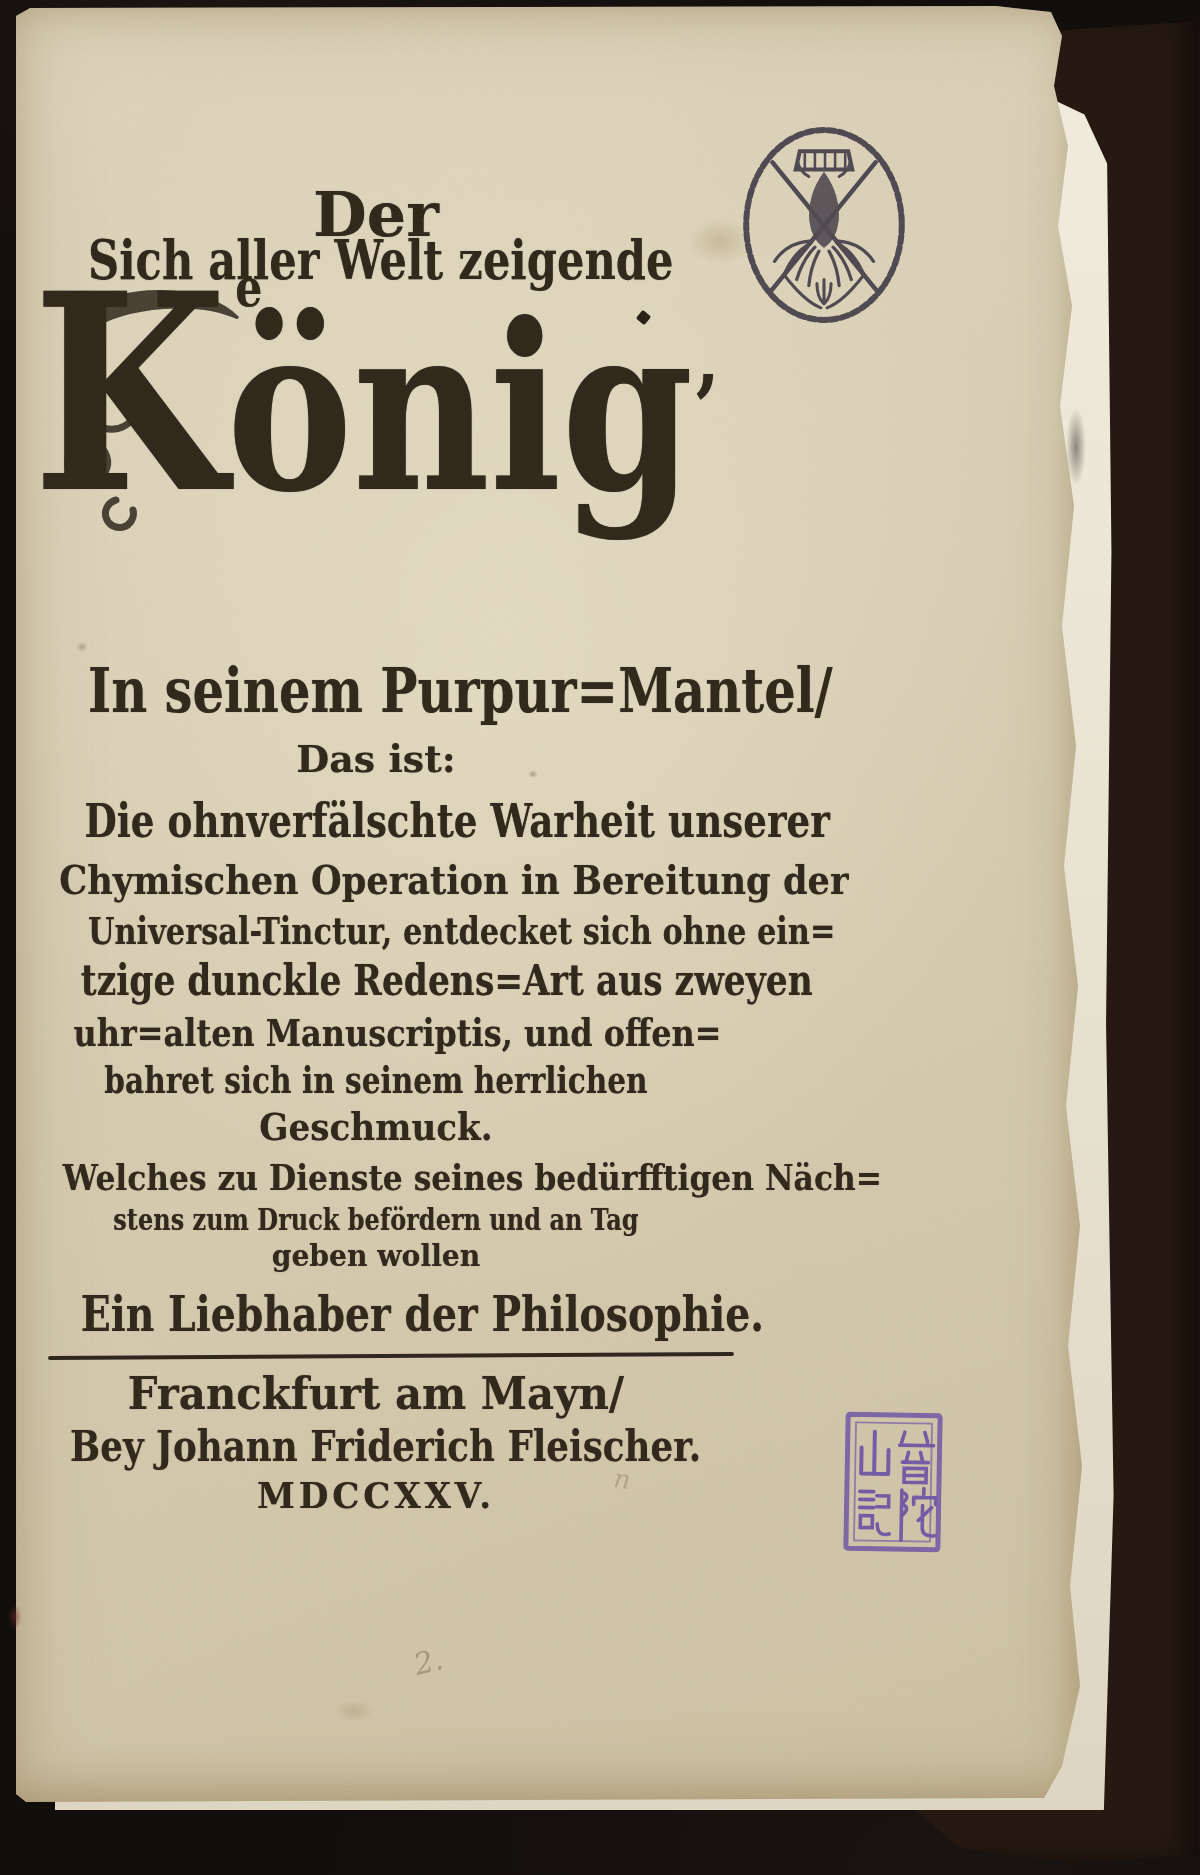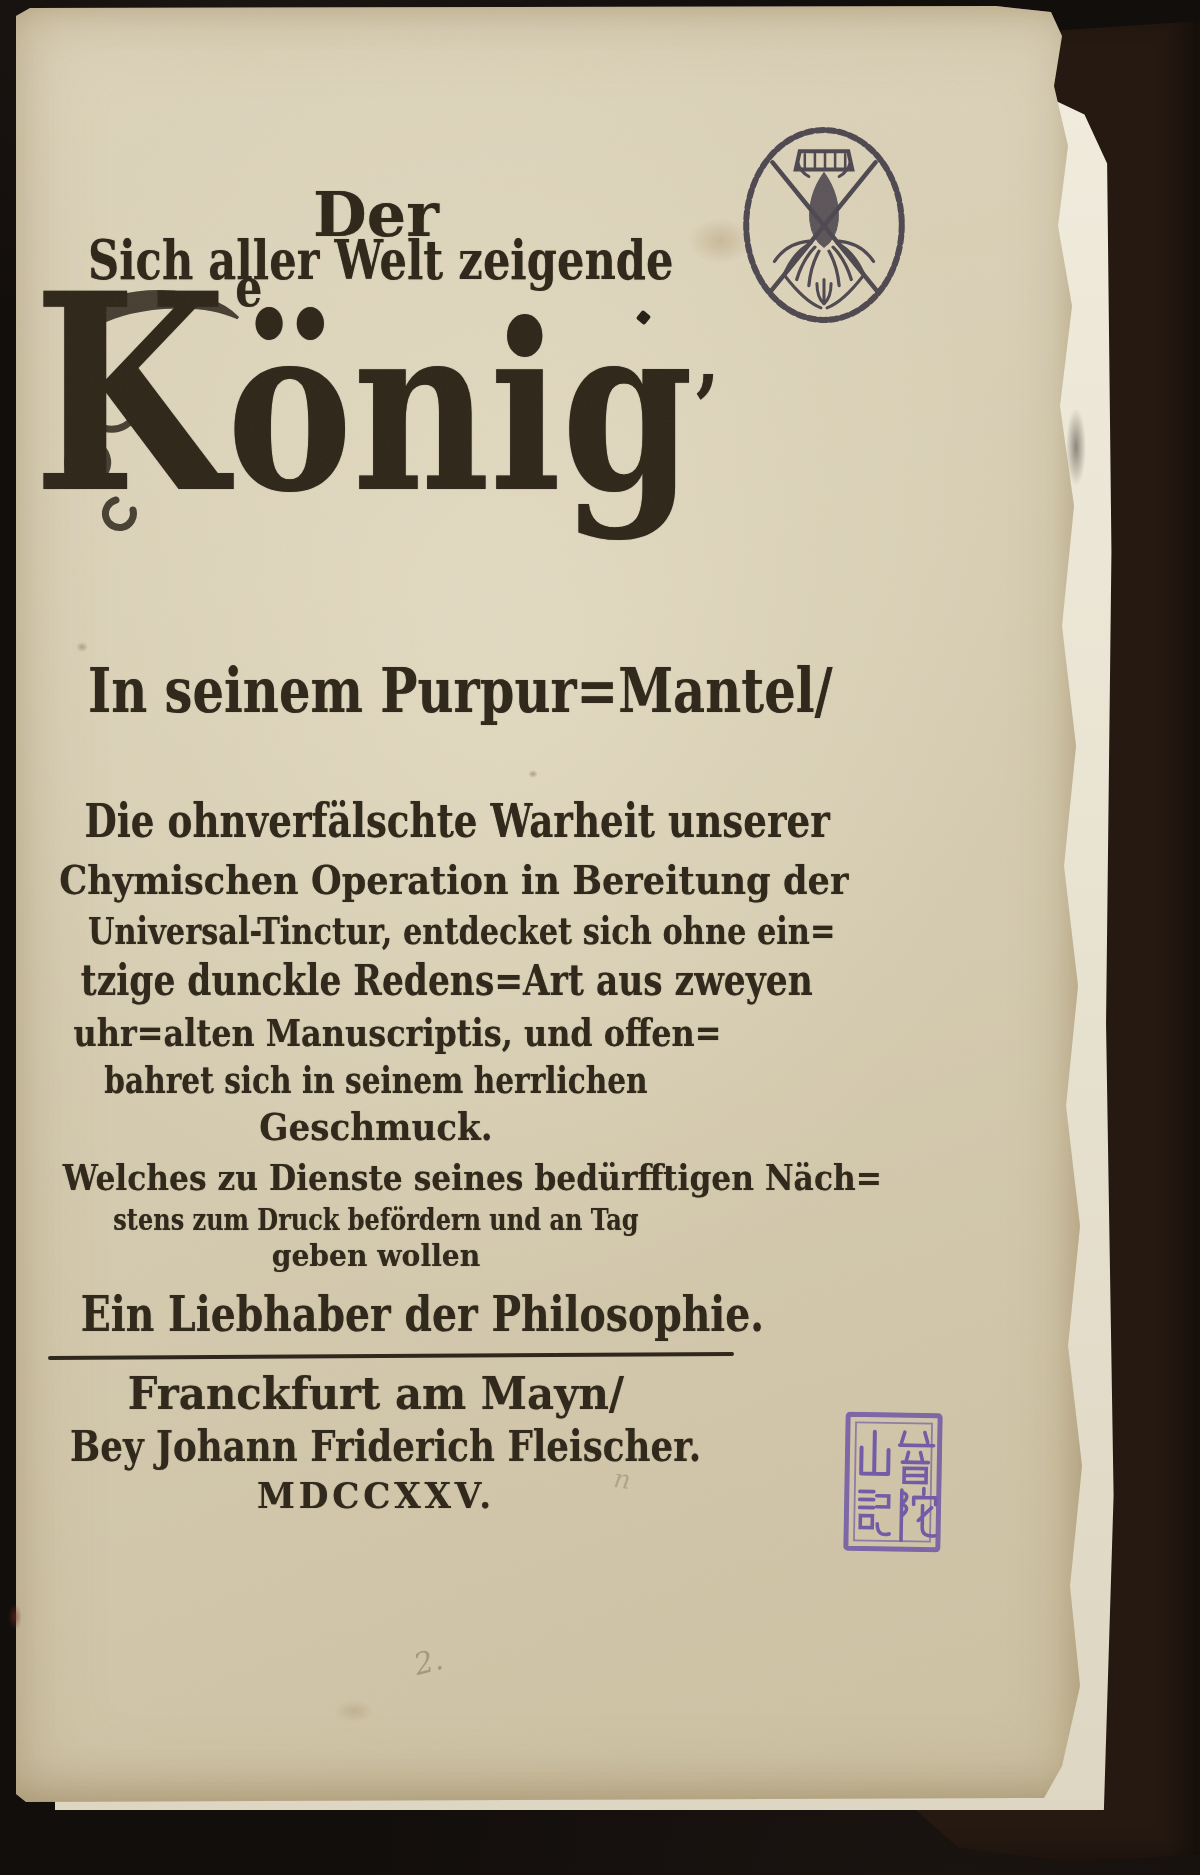--- a/index.html
+++ b/index.html
@@ -124,20 +124,21 @@
         <path d="M70,52 q-9,-5 -11,-14 M100,52 q9,-5 11,-14" stroke-width="3"></path>
         <path d="M85,48 q-16,22 -14,48 q2,18 14,26 q12,-8 14,-26 q2,-26 -14,-48 z" fill="#3b3542" opacity=".9"></path>
         <path d="M72,118 q-16,8 -26,30 M76,122 q-12,12 -18,32 M80,126 q-8,14 -10,34 M70,116 q-22,2 -34,20" stroke-width="3.2"></path>
         <path d="M98,118 q16,8 26,30 M94,122 q12,12 18,32 M90,126 q8,14 10,34 M100,116 q22,2 34,20" stroke-width="3.2"></path>
         <path d="M46,150 q20,26 36,32 M124,150 q-20,26 -36,32" stroke-width="3"></path>
         <path d="M85,154 v24 M78,158 q0,14 7,20 M92,158 q0,14 -7,20" stroke-width="3"></path>
       </g>
     </svg>
 
     <div class="line t-subtitle">In seinem Purpur=Mantel/</div>
+    <div class="line t-dasist">Das ist:</div>
 
     <div class="line b0">Die ohnverfälschte Warheit unserer</div>
     <div class="line b1">Chymischen Operation in Bereitung der</div>
     <div class="line b2">Universal-Tinctur, entdecket sich ohne ein=</div>
     <div class="line b3">tzige dunckle Redens=Art aus zweyen</div>
     <div class="line b4">uhr=alten Manuscriptis, und offen=</div>
     <div class="line b5">bahret sich in seinem herrlichen</div>
     <div class="line b6">Geschmuck.</div>
 
     <div class="line d0">Welches zu Dienste seines bedürfftigen Näch=</div>

